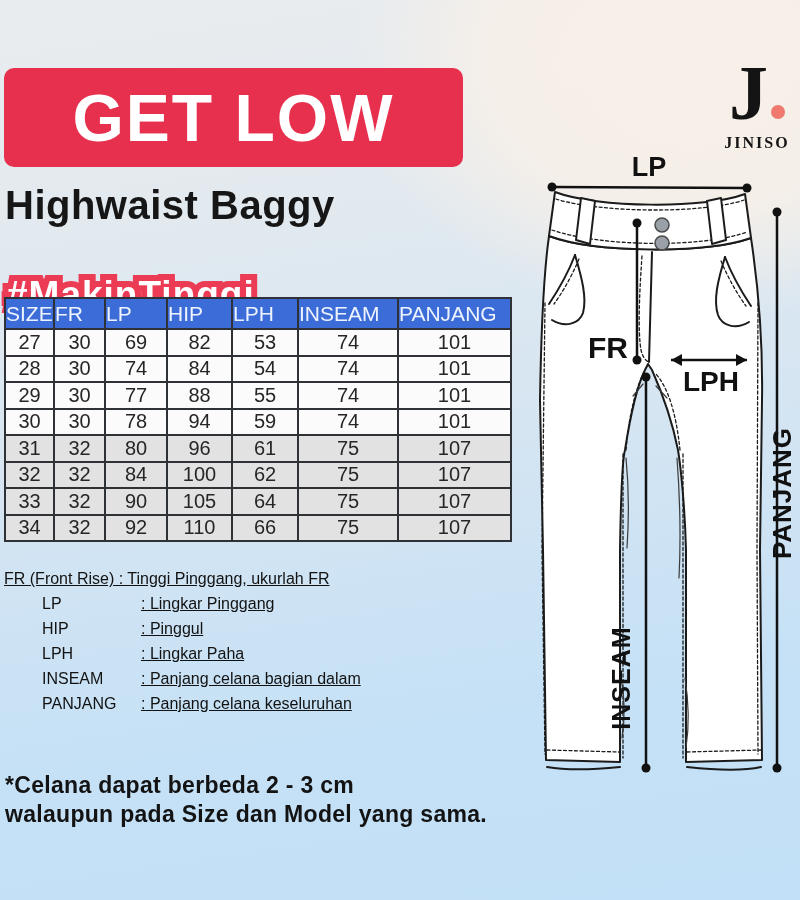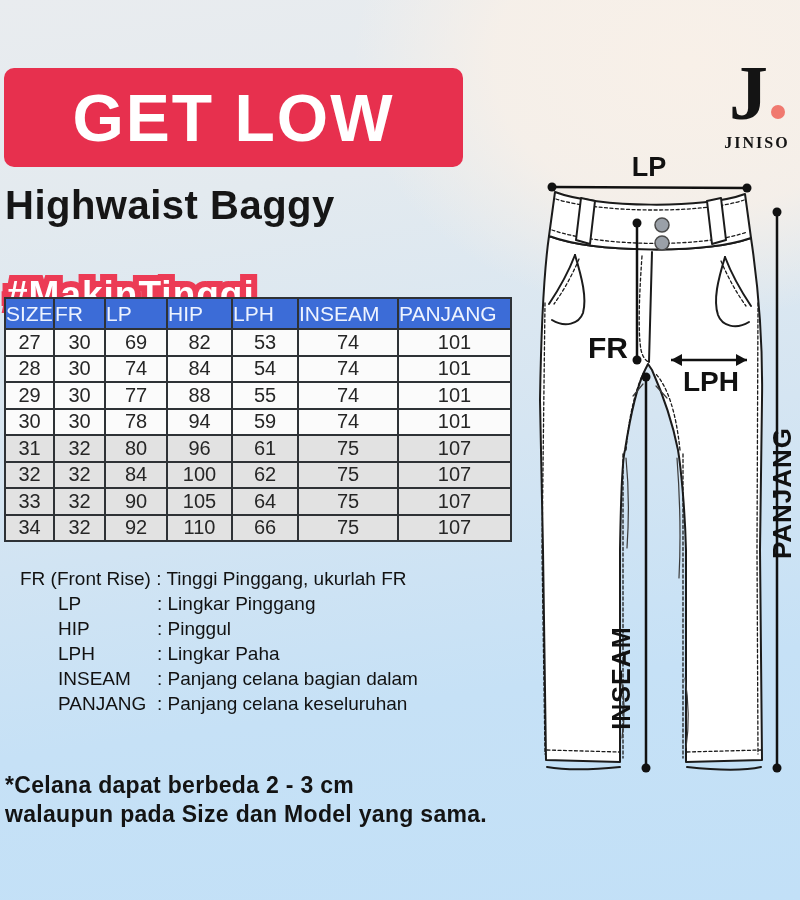--- a/index.html
+++ b/index.html
@@ -53,22 +53,22 @@
     height:29px;border:2px solid #2e3236;padding:0;text-align:left;
   }
   .size-table td{
     font-size:20px;color:#262626;text-align:center;height:24.5px;padding:0;
     border:2px solid #2e3236;
   }
   .size-table tr.r-light td{background:#FBFBFB;}
   .size-table tr.r-gray td{background:#E2E2E2;margin-top:16px;}
   
   .legend{
-    position:absolute;left:20px;top:566px;width:528px;
-    font-size:19px;line-height:25px;color:#121212;
+    position:absolute;left:4px;top:566px;width:528px;
+    font-size:16px;line-height:25px;color:#121212;text-decoration:underline;
   }
   .legend-row{white-space:nowrap;margin-left:38px;}
   .legend .term{display:inline-block;width:99px;}
   
   .note{
     position:absolute;left:5px;top:771px;
     font-size:23px;font-weight:bold;line-height:29px;color:#131313;letter-spacing:0.3px;
   }
   
   .jeans-svg{position:absolute;left:525px;top:158px;overflow:visible;}

